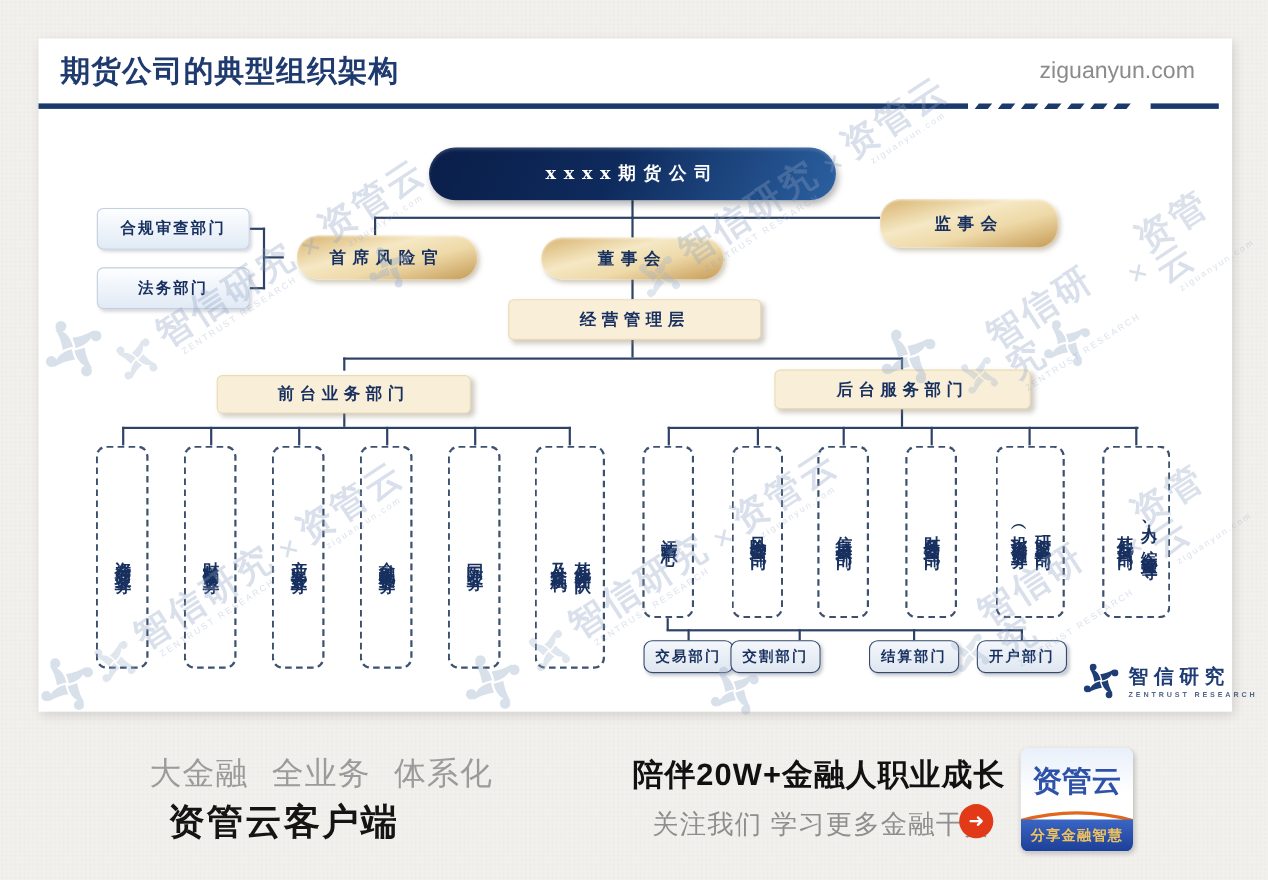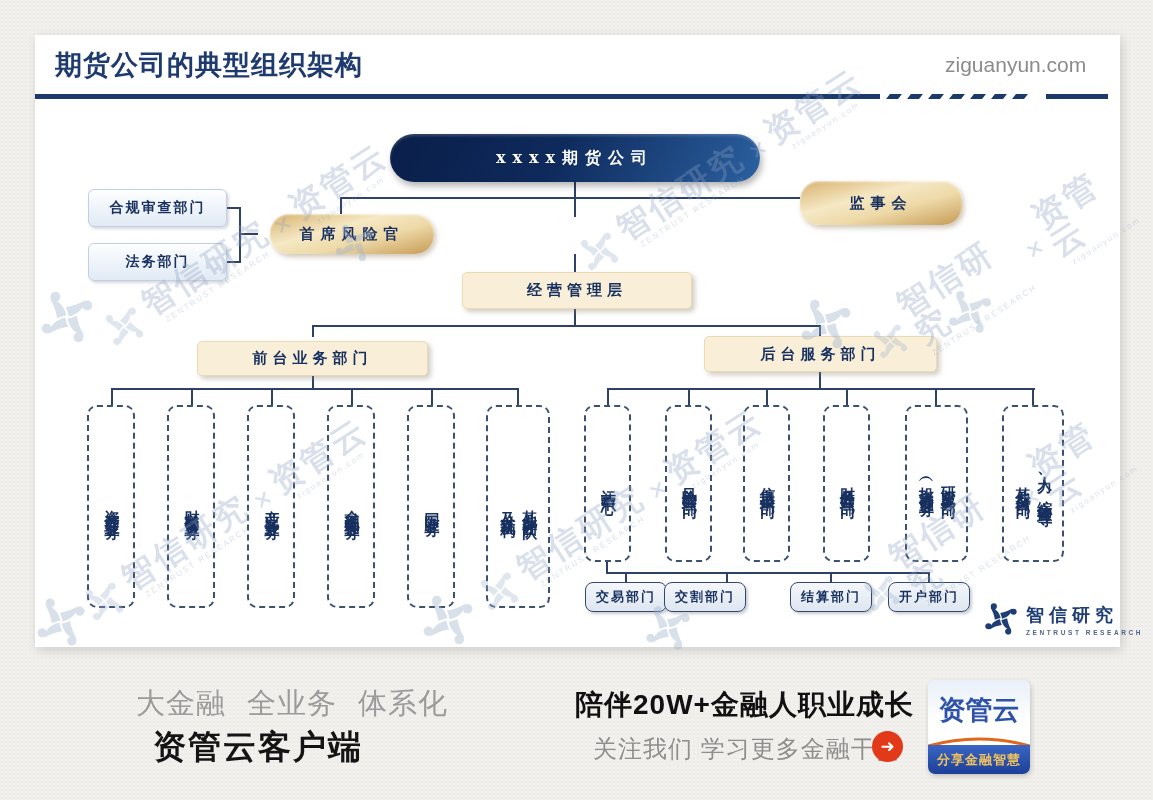--- a/index.html
+++ b/index.html
@@ -178,20 +178,21 @@
   <div class="ln" style="left:606px;top:562px;width:2px;height:11px;"></div>
   <div class="ln" style="left:606px;top:572px;width:324px;height:2px;"></div>
   <div class="ln" style="left:625px;top:572px;width:2px;height:10px;"></div>
   <div class="ln" style="left:726px;top:572px;width:2px;height:10px;"></div>
   <div class="ln" style="left:830px;top:572px;width:2px;height:10px;"></div>
   <div class="ln" style="left:928px;top:572px;width:2px;height:10px;"></div>
 
   <div class="node pill-navy">xxxx期货公司</div>
   <div class="node pill-gold pos-sup">监事会</div>
   <div class="node pill-gold pos-cro">首席风险官</div>
+  <div class="node pill-gold pos-board">董事会</div>
   <div class="node box-blue pos-compliance">合规审查部门</div>
   <div class="node box-blue pos-legal">法务部门</div>
   <div class="node box-tan pos-mgmt">经营管理层</div>
   <div class="node box-tan pos-front">前台业务部门</div>
   <div class="node box-tan pos-back">后台服务部门</div>
 
   <div class="node vbox vfront fu1">资产管理业务</div>
   <div class="node vbox vfront fu2">财富销售业务</div>
   <div class="node vbox vfront fu3">产业客户业务</div>
   <div class="node vbox vfront fu4">金融机构业务</div>

